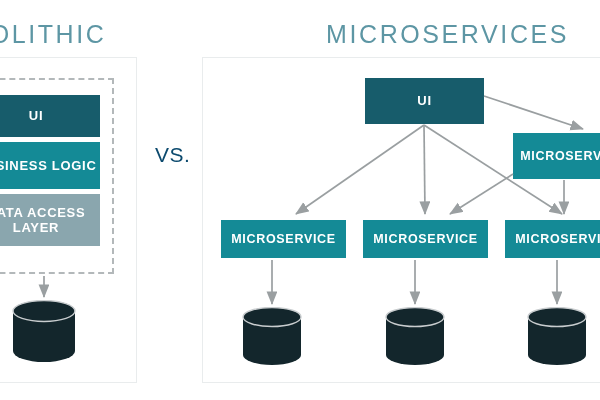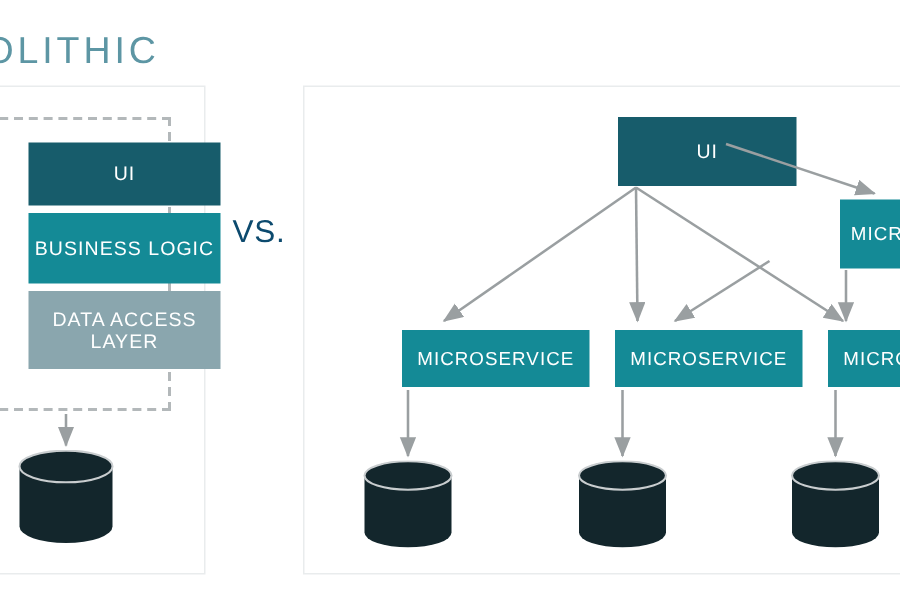--- a/index.html
+++ b/index.html
@@ -58,24 +58,23 @@
   
   .node-box {
     position: absolute;
     box-sizing: border-box;
     display: flex;
     align-items: center;
     justify-content: center;
     text-align: center;
     color: #ffffff;
     font-family: "Liberation Sans", sans-serif;
-    font-weight: normal;
+    font-weight: bold;
     letter-spacing: 0.7px;
     line-height: 1.18;
-    margin-left: 47px;
   }
   .box-ui-dark   { background: #175c6b; }
   .box-teal      { background: #148a96; }
   .box-slate     { background: #8aa6ae; }
 
   
   #box-mono-ui    { left: -28px; top: 95px; width: 128px; height: 42px; font-size: 13px; }
   #box-mono-logic { left: -28px; top: 142px; width: 128px; height: 47px; font-size: 13px; }
   #box-mono-dal   { left: -28px; top: 194px; width: 128px; height: 52px; font-size: 13px; }
 
@@ -116,20 +115,21 @@
     line-height: 1;
   }
 </style>
 </head>
 <body>
 
 <div id="stage">
 
   <div class="section-title" id="title-monolithic">NOLITHIC</div>
 
+  <div class="section-title" id="title-microservices">MICROSERVICES</div>
 
   <div class="panel" id="panel-monolithic"></div>
   <div class="panel" id="panel-microservices"></div>
 
   <div id="dashed-container"></div>
 
   <div class="node-box box-ui-dark" id="box-mono-ui">UI</div>
 
   <div class="node-box box-teal" id="box-mono-logic">BUSINESS LOGIC</div>
 

